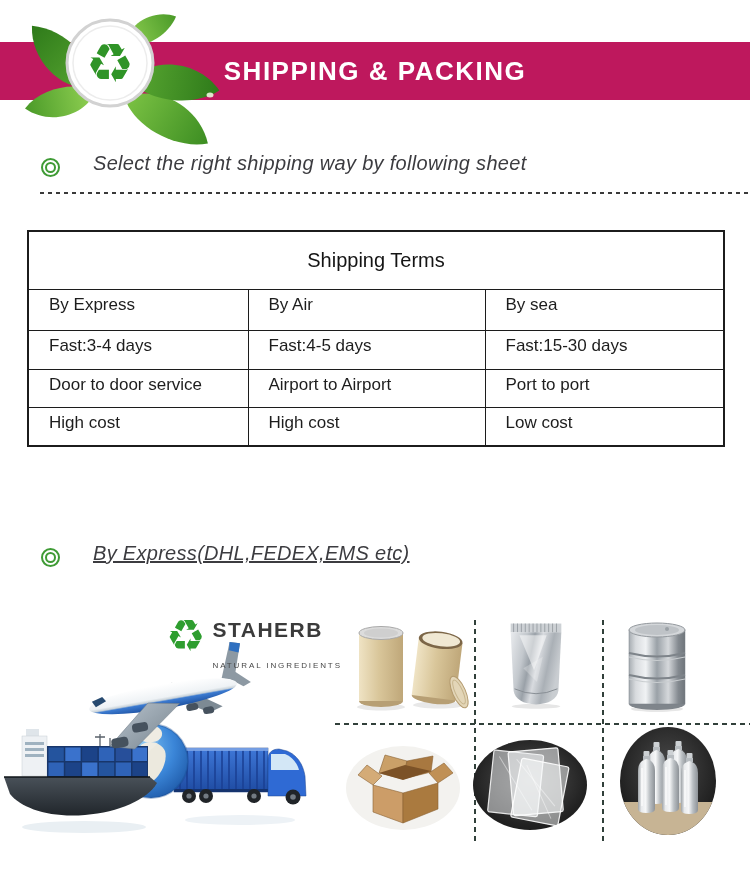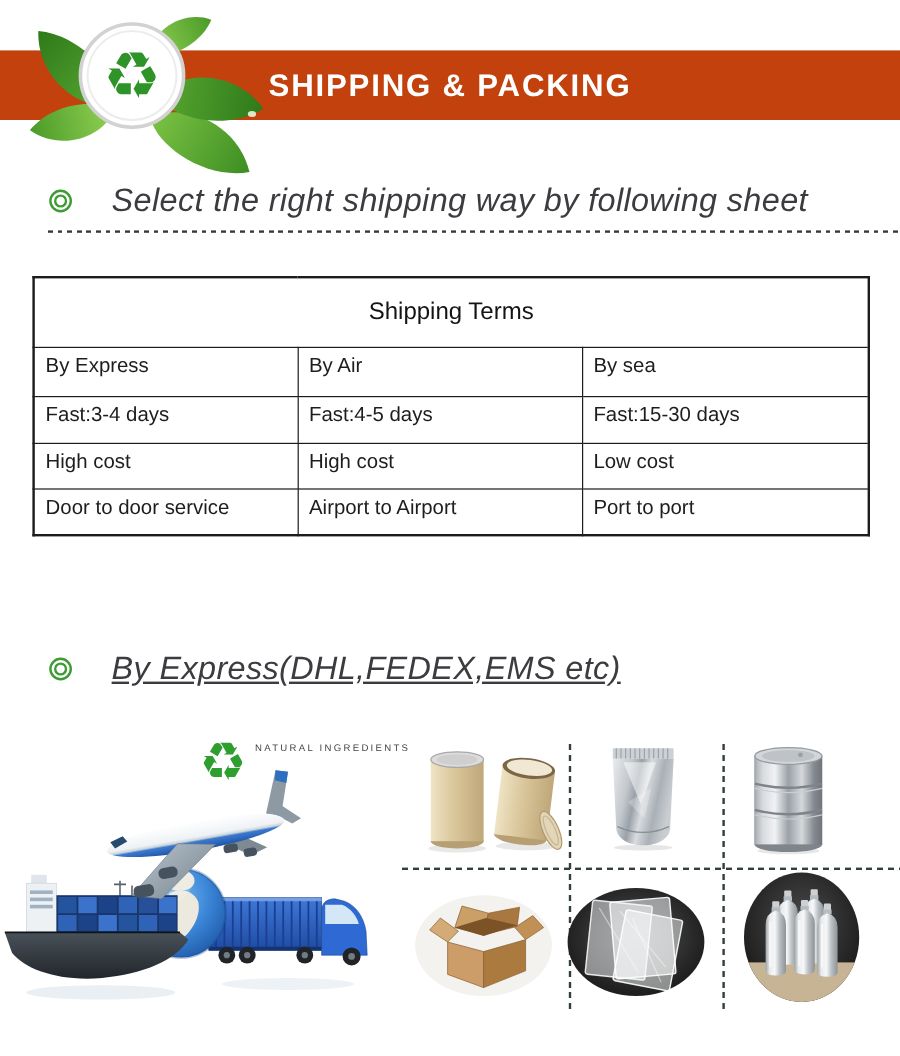--- a/index.html
+++ b/index.html
@@ -1,54 +1,54 @@
 <!DOCTYPE html>
 <html><head>
 <meta charset="utf-8">
 <style>
   html,body { margin:0; padding:0; background:#ffffff; }
   .page {
     position:relative; width:750px; height:880px; overflow:hidden;
     background:#ffffff; font-family:"Liberation Sans", sans-serif;
   }
   
-  .banner { position:absolute; left:0; top:42px; width:750px; height:58px; background:#c2410c; z-index:1; }
+  .banner { position:absolute; left:0; top:42px; width:750px; height:58px; background:#be185d; z-index:1; }
   .banner-title {
     position:absolute; left:0; top:0; width:100%; height:58px; line-height:58px;
     text-align:center; color:#ffffff; font-size:26px; font-weight:bold; letter-spacing:1.5px;
   }
   .leaf-logo { position:absolute; left:25px; top:0; width:210px; height:150px; z-index:2; pointer-events:none; }
   
   .bullet { position:absolute; width:15px; height:15px; border:2px solid #3f9b35; border-radius:50%; }
   .bullet::after { content:""; position:absolute; inset:2px; border:2px solid #3f9b35; border-radius:50%; }
   .h1-bullet { left:41px; top:158px; }
   .h2-bullet { left:41px; top:548px; }
   .sec-heading {
-    position:absolute; left:93px; font-size:27px; font-style:italic; color:#3c3c40;
+    position:absolute; left:93px; font-size:20px; font-style:italic; color:#3c3c40;
     letter-spacing:0.3px; white-space:nowrap;
   }
   .h1-text { top:152px; }
   .h2-text { top:542px;text-decoration:underline; }
   .sep { position:absolute; top:192px; left:40px; width:710px; height:2px;
     background:repeating-linear-gradient(90deg,#3a3a3a 0 4px,transparent 4px 8px); }
   
   .ship-table {
     position:absolute; left:27px; top:230px; width:696px;
     border-collapse:collapse; table-layout:fixed;
     border:2px solid #1c1c1c; font-size:17px; color:#1d1d1d;
   }
-  .ship-table td { border:1px solid #1c1c1c; padding:5px 9px; vertical-align:top; overflow:hidden; white-space:nowrap; }
+  .ship-table td { border:1px solid #1c1c1c; padding:5px 20px; vertical-align:top; overflow:hidden; white-space:nowrap; }
   .ship-table .t-title td { text-align:center; vertical-align:middle; font-size:20px; color:#141414; padding:17px; }
   
   .composite { position:absolute; left:0; top:596px; width:332px; height:284px; }
   .brand { position:absolute; left:166px; top:614px; display:flex; align-items:flex-start; z-index:3; }
   .brand-icon { font-size:44px; line-height:44px; color:#2e9e2f; font-family:"DejaVu Sans", sans-serif; }
   .brand-text { margin-left:7px; padding-top:5px; }
   .brand-name { font-size:21px; font-weight:bold; color:#3b3b3b; letter-spacing:1.5px; line-height:22px; }
-  .brand-tagline { font-size:8px; color:#474747; letter-spacing:1.9px; margin-top:0; }
+  .brand-tagline { font-size:8px; color:#474747; letter-spacing:1.9px; margin-top:20px; }
   .pack-grid { position:absolute; left:335px; top:600px; width:415px; height:265px; }
   .vdash { position:absolute; width:2px; top:20px; height:225px;
     background:repeating-linear-gradient(180deg,#31403a 0 5px,transparent 5px 9px); }
   .vdash1 { left:139px; } .vdash2 { left:267px; }
   .hdash { position:absolute; left:0; top:123px; width:415px; height:2px;
     background:repeating-linear-gradient(90deg,#31403a 0 5px,transparent 5px 9px); }
   .pack-item { position:absolute; }
   .pi-drums   { left:18px;  top:20px;  width:118px; height:94px; }
   .pi-foil    { left:163px; top:17px;  width:76px;  height:93px; }
   .pi-steel   { left:287px; top:20px;  width:70px;  height:92px; }
@@ -114,28 +114,28 @@
       <td>By Express</td>
       <td>By Air</td>
       <td>By sea</td>
     </tr>
     <tr style="height:39px">
       <td>Fast:3-4 days</td>
       <td>Fast:4-5 days</td>
       <td>Fast:15-30 days</td>
     </tr>
     <tr style="height:38px">
+      <td>Door to door service</td>
+      <td>Airport to Airport</td>
+      <td>Port to port</td>
+    </tr>
+    <tr style="height:38px">
       <td>High cost</td>
       <td>High cost</td>
       <td>Low cost</td>
-    </tr>
-    <tr style="height:38px">
-      <td>Door to door service</td>
-      <td>Airport to Airport</td>
-      <td>Port to port</td>
     </tr>
   </tbody>
     </table>
 
   <div class="bullet h2-bullet"></div>
   <div class="sec-heading h2-text">By Express(DHL,FEDEX,EMS etc)</div>
 
   <svg class="composite" viewBox="0 0 332 284">
     <defs>
       <radialGradient id="ocean" cx="0.38" cy="0.32" r="0.78">
@@ -232,20 +232,21 @@
       <rect x="104" y="133" width="17" height="10" rx="4" fill="#46525e"></rect>
       <rect x="127" y="122" width="16" height="9" rx="4" fill="#46525e"></rect>
       <rect x="184" y="112" width="12" height="7" rx="3" fill="#46525e"></rect>
       <rect x="200" y="118" width="11" height="7" rx="3" fill="#46525e"></rect>
     </g>
   </svg>
 
   <div class="brand">
     <span class="brand-icon">♻</span>
     <span class="brand-text">
+      <div class="brand-name">STAHERB</div>
       <div class="brand-tagline">NATURAL INGREDIENTS</div>
     </span>
   </div>
 
   <div class="pack-grid">
     <div class="vdash vdash1"></div>
     <div class="vdash vdash2"></div>
     <div class="hdash"></div>
 
     <svg class="pack-item pi-drums" viewBox="0 0 118 94">

